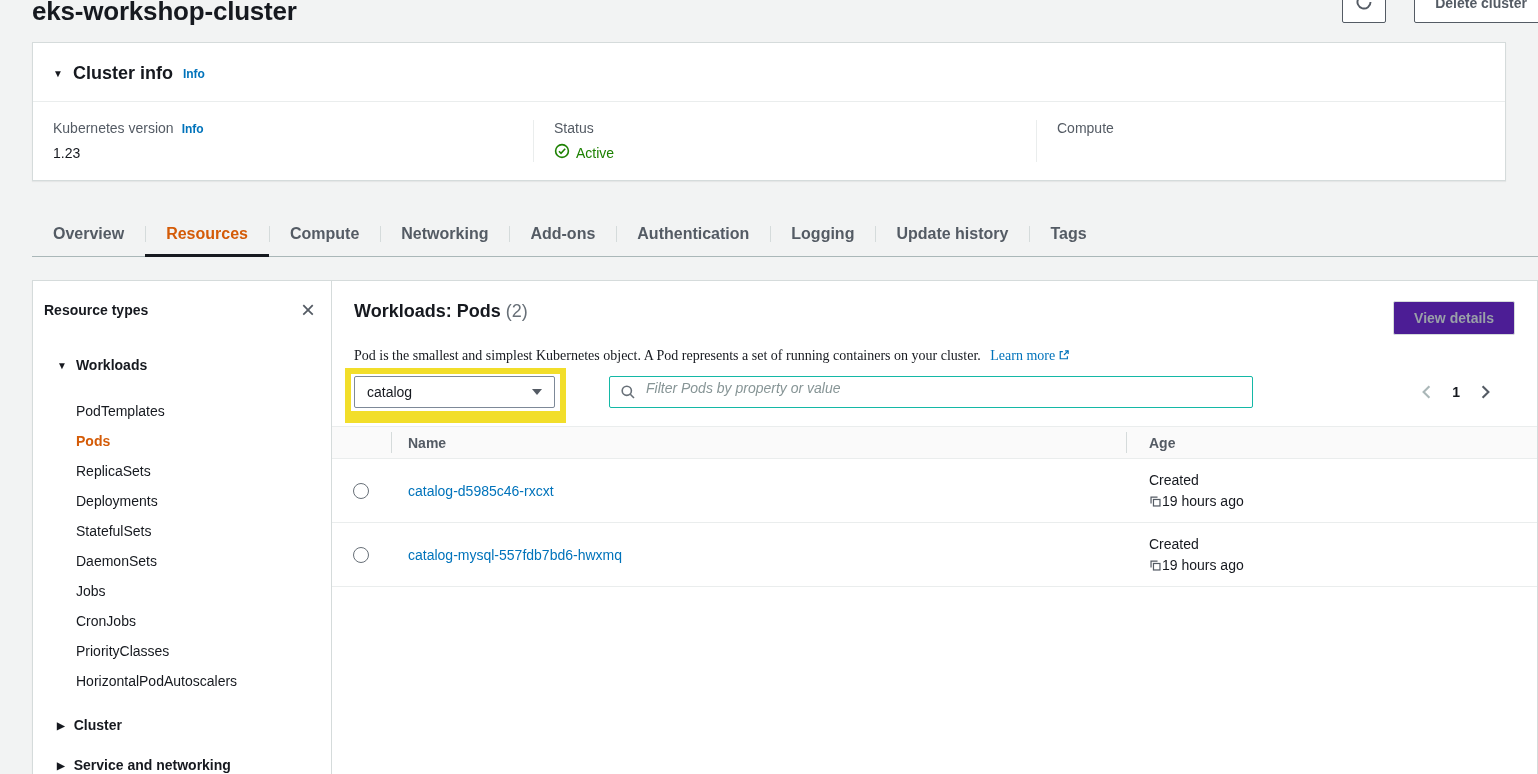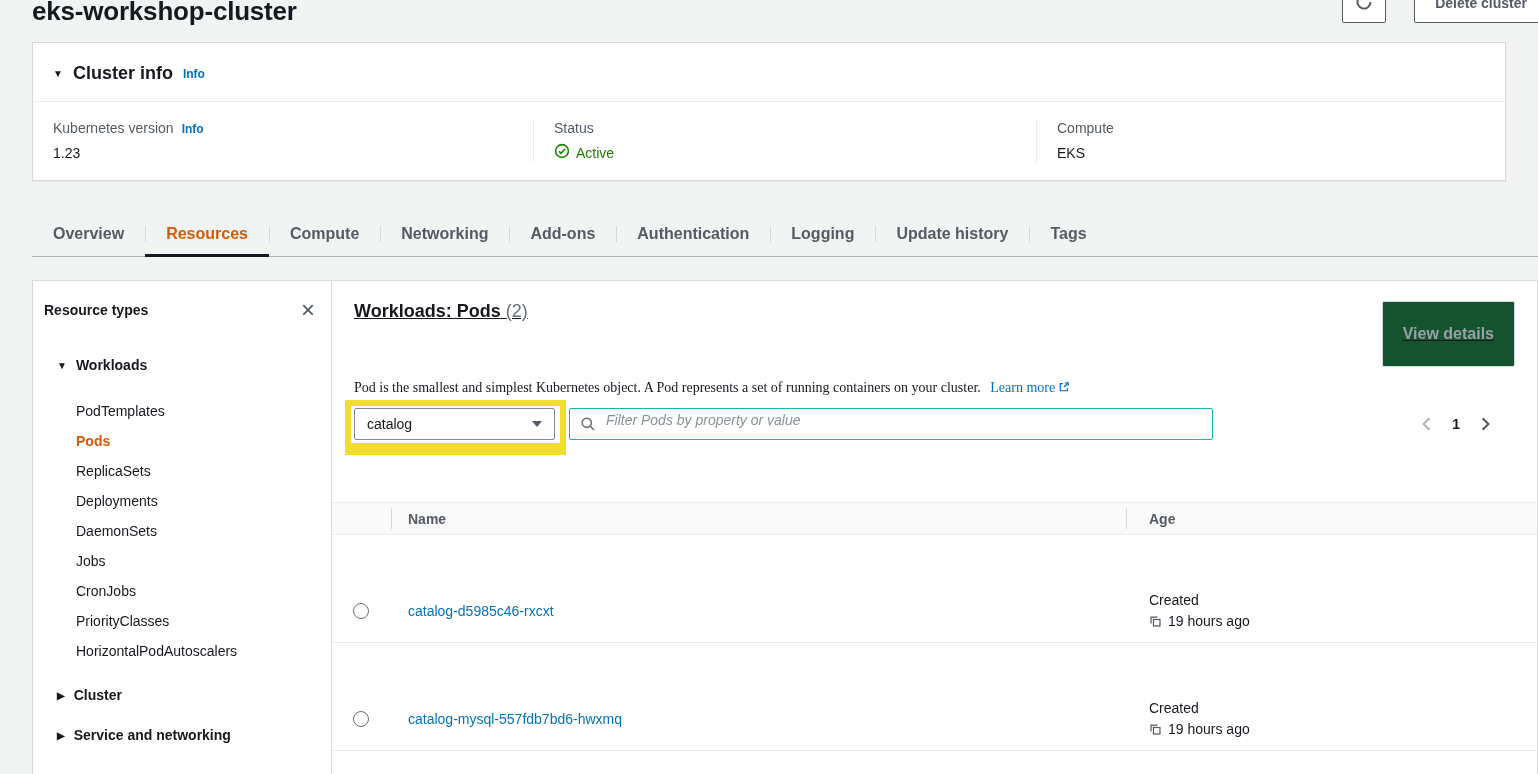--- a/index.html
+++ b/index.html
@@ -58,62 +58,62 @@
   .close-btn{background:none;border:none;font-size:24px;line-height:18px;color:#545b64;padding:0 4px;}
   .groups{margin-top:35px;}
   .group-header{display:flex;align-items:center;gap:9px;padding-left:24px;font-weight:700;font-size:14px;height:22px;cursor:pointer;}
   .group-items{list-style:none;margin-top:20px;}
   .group-items li{padding-left:43px;line-height:30px;font-size:14px;color:#16191f;cursor:pointer;}
   .group-items li.selected{color:var(--accent,#d45b07);font-weight:700;}
   .group.collapsed{margin-top:18px;}
 
   
   .main{flex:1;display:flex;flex-direction:column;min-width:0;}
-  .main-header{display:flex;justify-content:space-between;align-items:flex-start;padding:20px 22px 0;text-decoration:underline;}
+  .main-header{display:flex;justify-content:space-between;align-items:flex-start;padding:20px 22px 0;}
   .main-title{font-size:18px;font-weight:700;}
   .counter{color:#687078;font-weight:400;}
-  .btn-secondary{background:#14532d;border:1px solid #d5dbdb;color:#99a0a8;font-weight:700;
-                 font-size:16px;padding:23px 20px;border-radius:2px;}
+  .btn-secondary{background:#4c1d95;border:1px solid #d5dbdb;color:#99a0a8;font-weight:700;
+                 font-size:14px;padding:8px 20px;border-radius:2px;}
   .desc{padding:13px 22px 0;font-size:14px;color:#16191f;font-family:Liberation Serif, serif;}
   .desc-link{color:var(--link,#0073bb);text-decoration:none;margin-left:6px;white-space:nowrap;}
   .ext-icon{display:inline-block;vertical-align:-1px;margin-left:3px;color:var(--link,#0073bb);}
 
-  .controls{display:flex;align-items:center;margin:11px 22px 0;}
+  .controls{display:flex;align-items:center;margin:11px 22px 0;gap:40px;}
   .dropdown{position:relative;width:201px;height:32px;border:1px solid #7d8998;border-radius:2px;
             background:#fff;display:flex;align-items:center;justify-content:space-between;
             padding:0 12px;font-size:14px;cursor:pointer;}
   .caret-down{width:0;height:0;border-left:5px solid transparent;border-right:5px solid transparent;
               border-top:6px solid #545b64;}
   .highlight-frame{position:absolute;left:-10px;right:-12px;top:-9px;bottom:-16px;
                    border:6px solid var(--highlight,#f2de2a);border-bottom-width:12px;pointer-events:none;}
   .search-box{position:relative;margin-left:14px;width:644px;}
   .search-box input{width:100%;height:32px;border:1px solid #14b8a6;border-radius:2px;
                     padding:0 12px 8px 36px;font-size:14px;color:#16191f;background:#fff;}
   .search-box input::placeholder{color:#879596;font-style:italic;}
   .search-icon{position:absolute;left:11px;top:8px;color:#687078;}
   .pagination{margin-left:auto;display:flex;align-items:center;gap:20px;padding-right:24px;font-size:14px;}
   .page-btn{background:none;border:none;padding:0;display:flex;align-items:center;}
   .page-btn.prev{color:#aab7b8;}
   .page-btn.next{color:#545b64;}
   .page-num{font-weight:700;color:#16191f;}
 
   
   .table{margin-top:18px;}
-  .t-row{display:flex;align-items:center;border-bottom:1px solid #eaeded;margin-top:44px;}
+  .t-row{display:flex;align-items:center;border-bottom:1px solid #eaeded;}
   .t-head{height:33px;background:#fafafa;border-top:1px solid #eaeded;font-weight:700;color:#545b64;font-size:14px;}
   .col-sel{width:59px;padding-left:21px;flex-shrink:0;}
   .col-name{width:735px;padding-left:17px;flex-shrink:0;}
   .col-age{flex:1;padding-left:23px;min-width:0;}
   .t-head .col-name,.t-head .col-age{position:relative;align-self:stretch;display:flex;align-items:center;}
   .t-head .col-name::before,.t-head .col-age::before{content:"";position:absolute;left:0;top:5px;bottom:5px;width:1px;background:#d5dbdb;}
   .t-data{height:64px;}
   .radio{width:16px;height:16px;border:1px solid #687078;border-radius:50%;background:#fff;display:block;cursor:pointer;}
   .pod-link{color:var(--link,#0073bb);text-decoration:none;font-size:14px;}
   .age-cell{display:flex;flex-direction:column;gap:5px;font-size:14px;color:#16191f;}
-  .age-line{display:flex;align-items:center;gap:6px;}
+  .age-line{display:flex;align-items:center;}
   .copy-icon{color:#545b64;display:flex;}
 </style>
 </head>
 <body>
 
 <div class="page">
 
   <div class="top-header">
     <h1 class="page-title">eks-workshop-cluster</h1>
     <div class="header-actions">
@@ -154,21 +154,20 @@
               <path d="M5 8.3 l2 2 L11.2 5.8"></path>
             </svg>
           </span>
           <span>Active</span>
         </div>
       </div>
       <div class="field f3">
         <div class="field-label">
           <span>Compute</span>
         </div>
-        <div class="field-value">EKS</div>
       </div>
     </div>
   </section>
 
   <nav class="tabs">
     <div class="tab">Overview</div>
     <div class="tab active">Resources</div>
     <div class="tab">Compute</div>
     <div class="tab">Networking</div>
     <div class="tab">Add-ons</div>
@@ -189,20 +188,21 @@
         <div class="group">
           <div class="group-header">
             <span class="tri">▼</span>
             <span>Workloads</span>
           </div>
           <ul class="group-items">
             <li>PodTemplates</li>
             <li class="selected">Pods</li>
             <li>ReplicaSets</li>
             <li>Deployments</li>
+            <li>StatefulSets</li>
             <li>DaemonSets</li>
             <li>Jobs</li>
             <li>CronJobs</li>
             <li>PriorityClasses</li>
             <li>HorizontalPodAutoscalers</li>
           </ul>
         </div>
         <div class="group collapsed">
           <div class="group-header">
             <span class="tri">▶</span>

